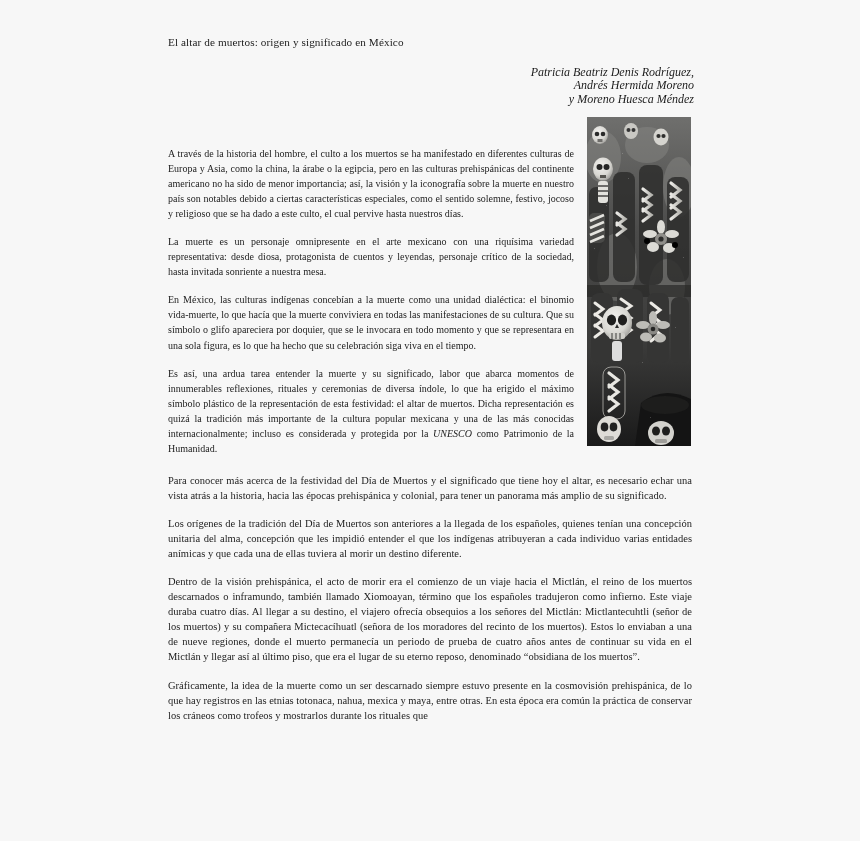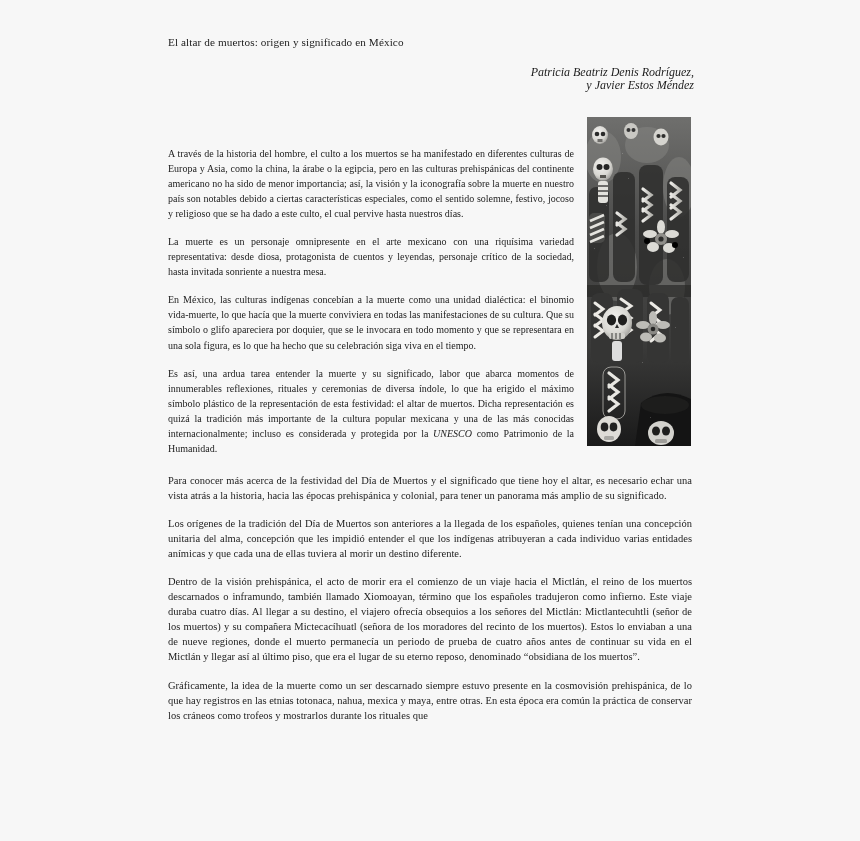--- a/index.html
+++ b/index.html
@@ -101,21 +101,22 @@
 </style>
 </head>
 <body>
 
 <div class="page">
 
   <div class="doc-title">El altar de muertos: origen y significado en México</div>
 
   <div class="authors">
     <div>Patricia Beatriz Denis Rodríguez,</div>
-    <div>y Javier Estos Méndez</div>
+    <div>Andrés Hermida Moreno</div>
+    <div>y Moreno Huesca Méndez</div>
   </div>
 
   <div class="figure">
     <svg viewBox="0 0 104 329" preserveAspectRatio="none">
       <defs>
         <linearGradient id="bgGrad" x1="0" y1="0" x2="0" y2="1">
           <stop offset="0%" stop-color="#6f6f6d"></stop>
           <stop offset="35%" stop-color="#4b4b4a"></stop>
           <stop offset="70%" stop-color="#3a3a39"></stop>
           <stop offset="100%" stop-color="#1a1a1a"></stop>

